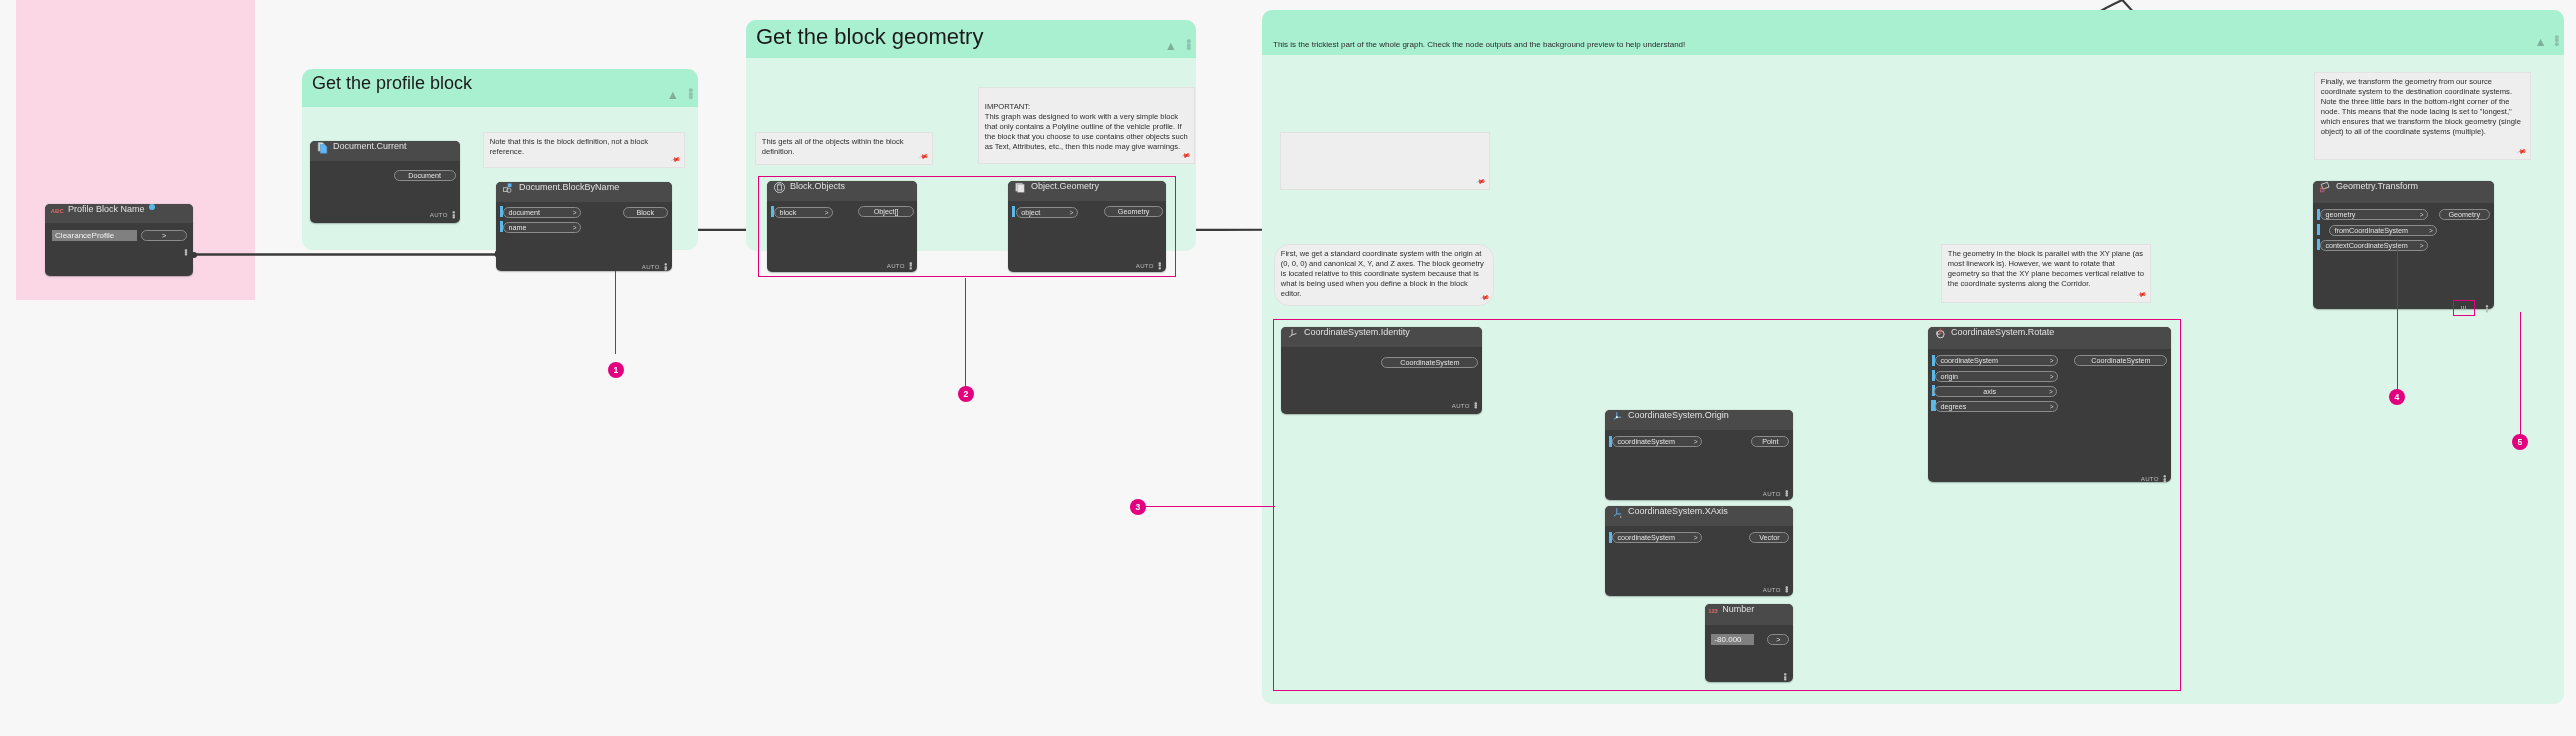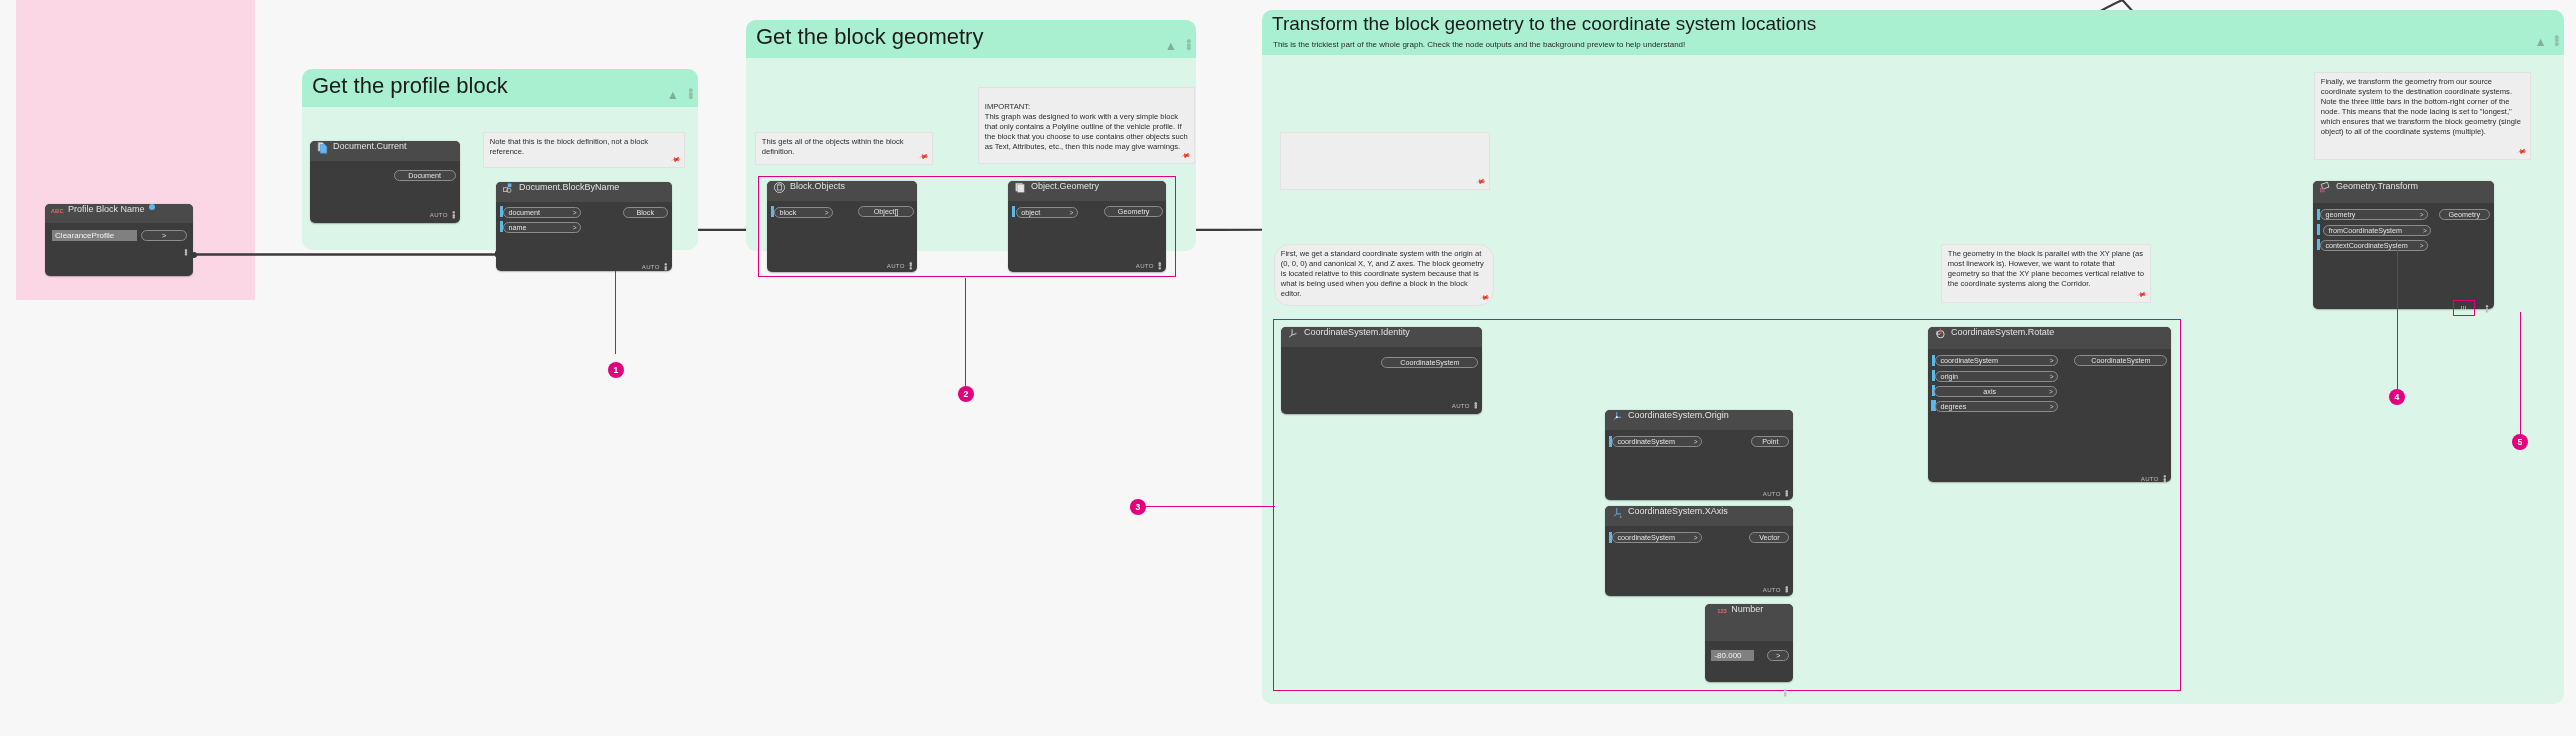--- a/index.html
+++ b/index.html
@@ -129,21 +129,21 @@
   <div class="arrow r" style="left:1478px;top:375px;"></div>
   <div class="arrow r" style="left:1789px;top:454px;"></div>
   <div class="arrow r" style="left:1789px;top:550px;"></div>
   <div class="arrow r" style="left:1789px;top:646px;"></div>
   <div class="arrow r" style="left:2167px;top:375px;"></div>
   <div class="arrow r" style="left:2489px;top:223px;"></div>
 
   <div class="group" style="left:302px;top:69px;width:396px;height:181px;">
     <div class="gbody"></div>
     <div class="ghead" style="height:38px;"></div>
-    <div class="gtitle" style="left:10px;top:4.3px;font-size:22px;">Get the profile block</div>
+    <div class="gtitle" style="left:10px;top:4.3px;font-size:18px;">Get the profile block</div>
     <div class="gcollapse" style="right:19px;top:20px;">▲</div>
     <div class="gdots" style="right:5.8px;top:19px;">
       <i>●</i>
         <i>●</i>
         <i>●</i>
       </div>
   </div>
 
   <div class="group" style="left:746px;top:20px;width:450px;height:231px;">
     <div class="gbody"></div>
@@ -153,21 +153,20 @@
     <div class="gdots" style="right:5.8px;top:19px;">
       <i>●</i>
         <i>●</i>
         <i>●</i>
       </div>
   </div>
 
   <div class="group" style="left:1262px;top:10px;width:1302px;height:694px;">
     <div class="gbody"></div>
     <div class="ghead" style="height:45px;"></div>
-    <div class="gtitle" style="left:10px;top:2.9px;font-size:19px;">Transform the block geometry to the coordinate system locations</div>
     <div class="gsub" style="left:11px;top:30px;font-size:8px;">This is the trickiest part of the whole graph. Check the node outputs and the background preview to help understand!</div>
     <div class="gcollapse" style="right:17.4px;top:26px;">▲</div>
     <div class="gdots" style="right:5.8px;top:24.6px;">
       <i>●</i>
         <i>●</i>
         <i>●</i>
       </div>
   </div>
 
   <div class="pink-outline" style="left:758px;top:176px;width:418px;height:101px;"></div>
@@ -406,21 +405,21 @@
         <span class="vdots">
             <i>●</i>
             <i>●</i>
             <i>●</i>
           </span>
       </div>
     </div>
   </div>
 
   <div class="node" style="left:1705px;top:604px;width:88px;height:78px;">
-    <div class="nhead" style="height:37px;padding-left:12px;">
+    <div class="nhead" style="height:21px;padding-left:3px;">
       <span class="nicon" style="display:flex;align-items:center;justify-content:center;width:10px;margin-right:4.3px;">
         <span class="n123">123</span>
       </span>
       <span class="ntitle">Number</span>
     </div>
     <div class="nbody" style="height:58px;">
       <div class="valbox" style="left:5.8px;top:9.4px;width:43px;">-80.000</div>
       <div class="out-tag" style="right:3.6px;top:9.4px;width:22px;">
         <span>&gt;</span>
       </div>
@@ -501,21 +500,21 @@
     <div class="nbody" style="height:106px;padding-top:5.8px;">
       <div class="port-row" style="padding-left:4.3px;">
         <span class="in-stub" style="left:4.3px;"></span>
         <span class="in-tag" style="width:108px;margin-left:2.9px;">
           <span>geometry</span>
           <span class="chev">&gt;</span>
         </span>
       </div>
       <div class="port-row" style="padding-left:4.3px;">
         <span class="in-stub" style="left:4.3px;"></span>
-        <span class="in-tag" style="width:108px;margin-left:6px;">
+        <span class="in-tag" style="width:108px;margin-left:12px;">
           <span>fromCoordinateSystem</span>
           <span class="chev">&gt;</span>
         </span>
       </div>
       <div class="port-row" style="padding-left:4.3px;">
         <span class="in-stub" style="left:4.3px;"></span>
         <span class="in-tag" style="width:108px;margin-left:2.9px;">
           <span>contextCoordinateSystem</span>
           <span class="chev">&gt;</span>
         </span>

